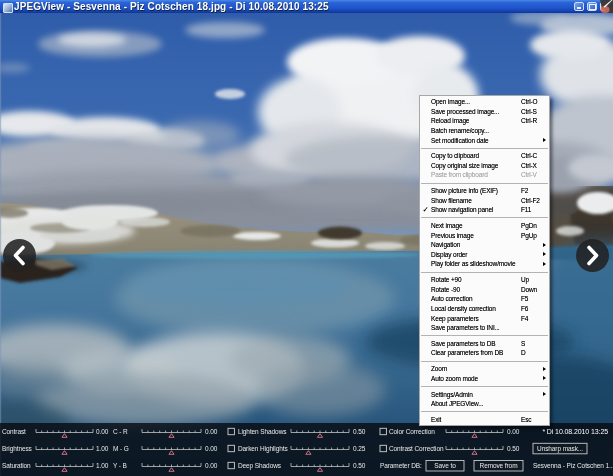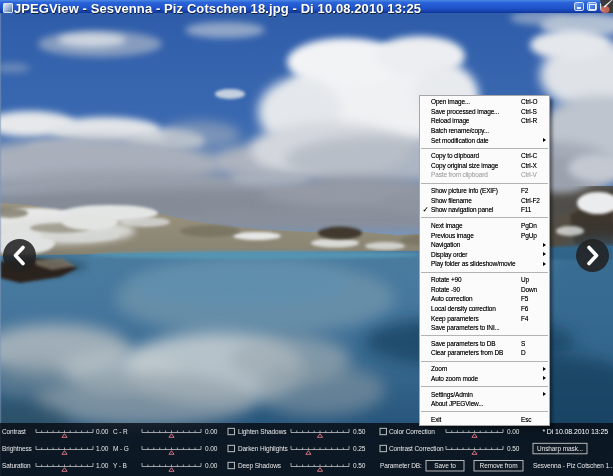--- a/index.html
+++ b/index.html
@@ -1,20 +1,20 @@
 <!DOCTYPE html>
 <html><head><meta charset="utf-8">
 <style>
 html,body{margin:0;padding:0;}
 body{width:613px;height:476px;overflow:hidden;position:relative;
  font-family:"Liberation Sans",sans-serif;background:#000;}
 #photo{position:absolute;left:0;top:0;width:613px;height:476px;}
 #titlebar{position:absolute;left:0;top:0;width:613px;height:13px;
  background:linear-gradient(#4a8ae4 0%,#2a62d8 20%,#1f55cc 60%,#1743ae 85%,#0f339b 100%);}
-#title{position:absolute;left:14px;top:1px;color:#fff;font-size:13px;font-weight:bold;
+#title{position:absolute;left:14px;top:1px;color:#fff;font-size:10px;font-weight:bold;
  letter-spacing:0.1px;text-shadow:0.5px 0.5px 0.5px #123;white-space:nowrap;}
 #ticon{position:absolute;left:3px;top:2.5px;width:8px;height:8px;
  background:linear-gradient(135deg,#dfe8f5 0%,#9fb8da 50%,#51719d 100%);border:0.5px solid #d8e4f2;border-radius:1px;}
 .wbtn{position:absolute;top:1.5px;width:9.5px;height:9.5px;border-radius:2px;
  border:0.8px solid #cfe0f5;box-sizing:border-box;color:#fff;}
 #bmin{left:574px;background:linear-gradient(135deg,#79a4ef,#2a5bd0);}
 #bmax{left:587px;background:linear-gradient(135deg,#79a4ef,#2a5bd0);}
 #bclose{left:600px;background:linear-gradient(135deg,#f0a090,#d6503a);}
 #bmin::after{content:"";position:absolute;left:1.5px;bottom:1.3px;width:4px;height:1.6px;background:#eaf2ff;}
 #bmax::after{content:"";position:absolute;left:1.4px;top:1.4px;width:4.6px;height:4.4px;border:1.1px solid #eaf2ff;}

